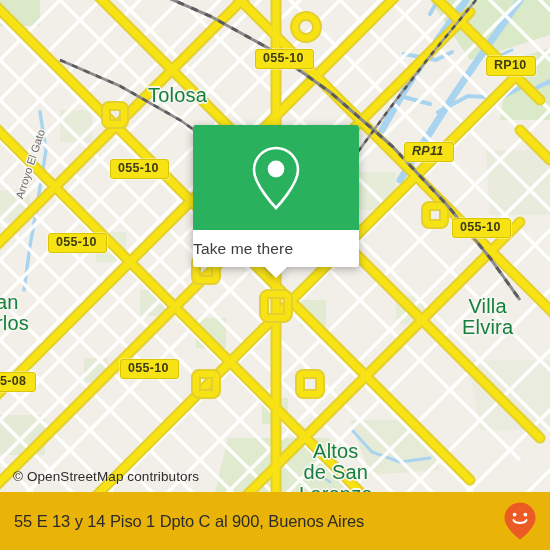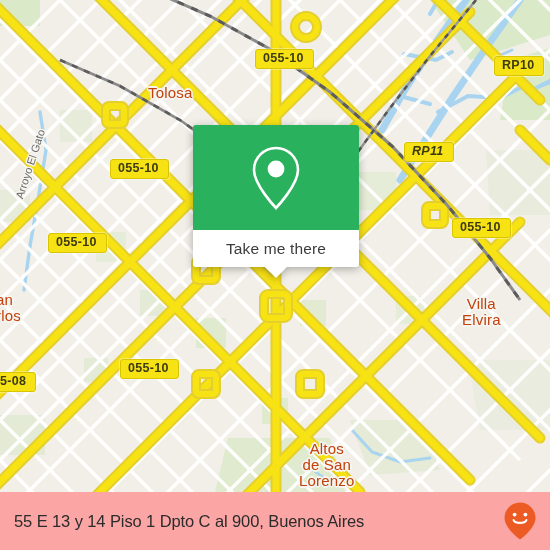--- a/index.html
+++ b/index.html
@@ -14,22 +14,22 @@
   
   #map-container{
     position:absolute; left:0; top:0; width:550px; height:492px;
     overflow:hidden; background:#f2efe9;
   }
   #map-svg{ position:absolute; left:0; top:0; }
 
   
   .place-label{
     position:absolute;
-    color:#c2410c;
-    font-size:15px;
+    color:#15803d;
+    font-size:20px;
     letter-spacing:.2px;
     text-shadow:
       1.6px 0 #f7f5f0, -1.6px 0 #f7f5f0, 0 1.6px #f7f5f0, 0 -1.6px #f7f5f0,
       1.1px 1.1px #f7f5f0, -1.1px 1.1px #f7f5f0, 1.1px -1.1px #f7f5f0, -1.1px -1.1px #f7f5f0;
     white-space:pre;
     line-height:1.07;
     pointer-events:none;
   }
   .place-label.centered{ text-align:center; }
   .stream-label{
@@ -81,41 +81,41 @@
   #popup-header{
     background:#29b15e;
     height:105px;
     border-radius:3px 3px 0 0;
     display:flex; align-items:center; justify-content:center;
   }
   #popup-body{
     background:#ffffff;
     height:37px;
     border-radius:0 0 3px 3px;
-    display:flex; align-items:center; justify-content:center;
+    display:flex; align-items:center; 
     position:relative;
   }
   #popup-label{
     color:#3c3c3c;
     font-size:15.5px;
     letter-spacing:.15px;
   }
   #popup-tail{
     position:absolute;
     left:50%; bottom:-11px; margin-left:-11px;
     width:0; height:0;
     border-left:11px solid transparent;
     border-right:11px solid transparent;
     border-top:11px solid #ffffff;
   }
 
   
   #footer{
     position:absolute; left:0; top:492px; width:550px; height:58px;
-    background:#fca5a5;
+    background:#eab308;
     display:flex; align-items:center; justify-content:space-between;
     padding:0 13px 0 14px;
     z-index:50;
     gap:8px;
   }
   #footer-address{
     font-size:16.5px;
     color:#2b2b2b;
     letter-spacing:-.1px;
     white-space:nowrap;
@@ -303,21 +303,21 @@
 Elvira</div>
 
   <div class="place-label centered" style="left:299px; top:441px;">Altos
 de San
 Lorenzo</div>
 
   <div class="stream-label" style="left:-6px; top:158px; transform:rotate(-72deg); transform-origin:center;">Arroyo El Gato</div>
 
   <div class="shield" style="left:255px; top:49px;">055-10</div>
 
-  <div class="shield" style="left:486px; top:56px;margin-left:8px;">RP10</div>
+  <div class="shield" style="left:486px; top:56px;">RP10</div>
 
   <div class="shield" style="left:404px; top:142px;font-style:italic;">RP11</div>
 
   <div class="shield" style="left:110px; top:159px;">055-10</div>
 
   <div class="shield" style="left:452px; top:218px;">055-10</div>
 
   <div class="shield" style="left:48px; top:233px;">055-10</div>
 
   <div class="shield" style="left:120px; top:359px;">055-10</div>
@@ -330,20 +330,21 @@
         <path d="M26 3 C13.8 3 4 12.8 4 25 C4 40 26 63 26 63 C26 63 48 40 48 25 C48 12.8 38.2 3 26 3 Z" fill="none" stroke="#ffffff" stroke-width="2.6"></path>
         <circle cx="26" cy="24" r="8.4" fill="#ffffff"></circle>
       </svg>
     </div>
     <div id="popup-body">
       <span id="popup-label">Take me there</span>
       <div id="popup-tail"></div>
     </div>
   </div>
 
+  <div id="attribution">© OpenStreetMap contributors</div>
 </div>
 
 <div id="footer">
   <div id="footer-address">55 E 13 y 14 Piso 1 Dpto C al 900, Buenos Aires</div>
 
   <div id="brand">
     <svg width="34" height="40" viewBox="0 0 34 40">
       <path d="M17 1.5 C8.4 1.5 1.5 8.4 1.5 17 C1.5 27.5 17 38.5 17 38.5 C17 38.5 32.5 27.5 32.5 17 C32.5 8.4 25.6 1.5 17 1.5 Z" fill="#ec5b24"></path>
       <circle cx="11.6" cy="13.6" r="1.9" fill="#ffffff"></circle>
       <circle cx="22.4" cy="13.6" r="1.9" fill="#ffffff"></circle>

